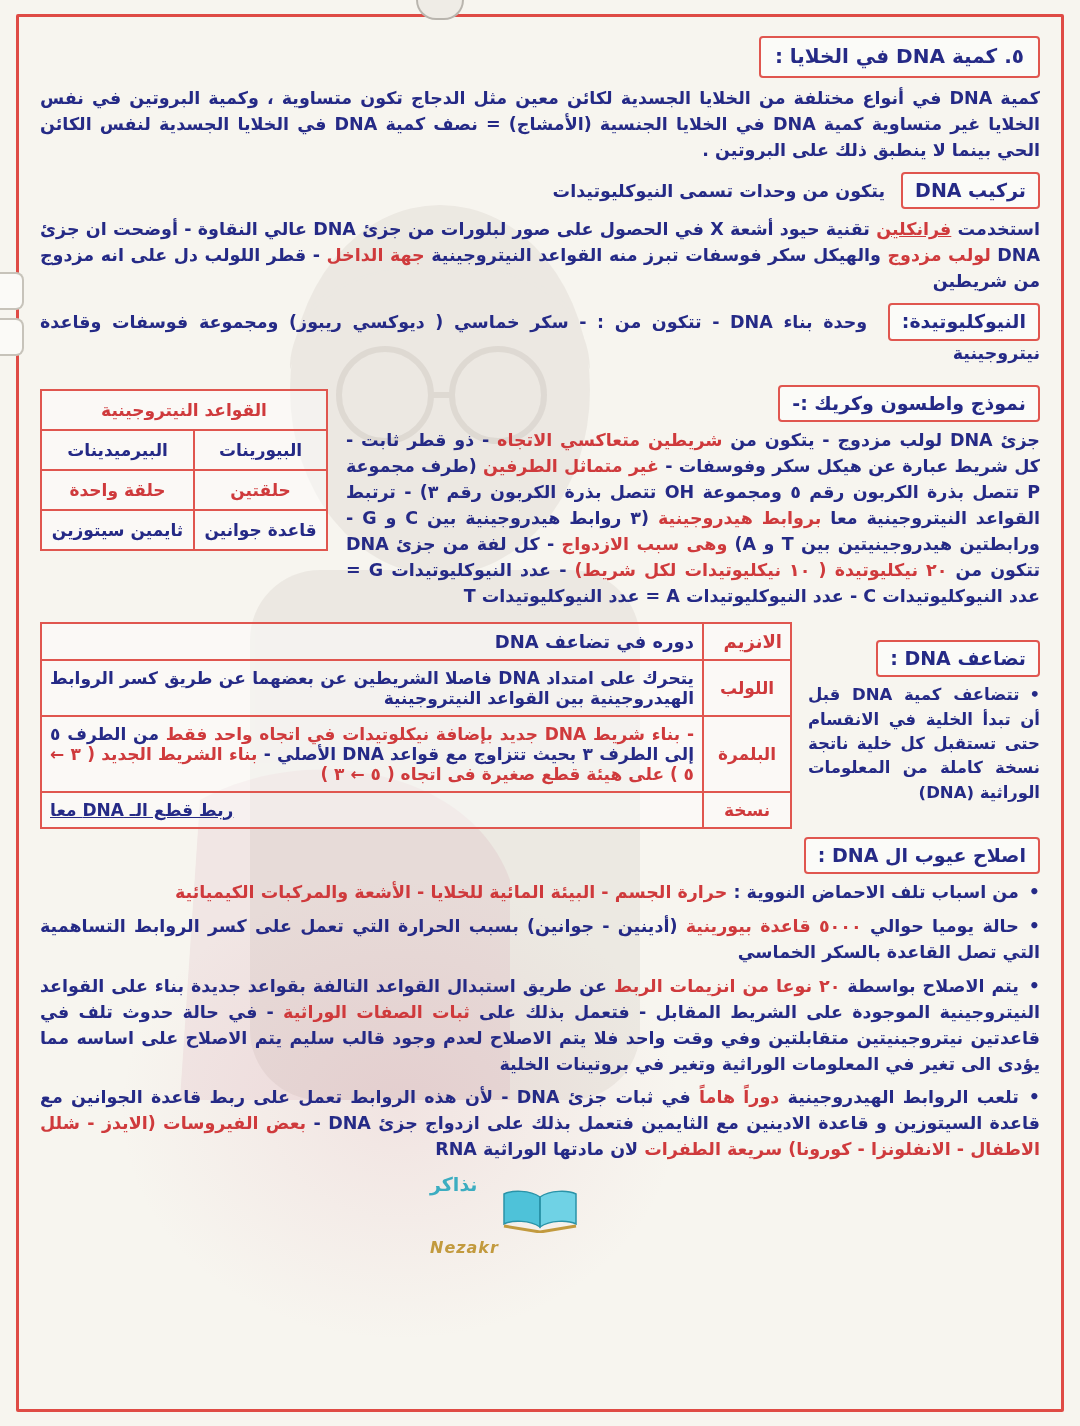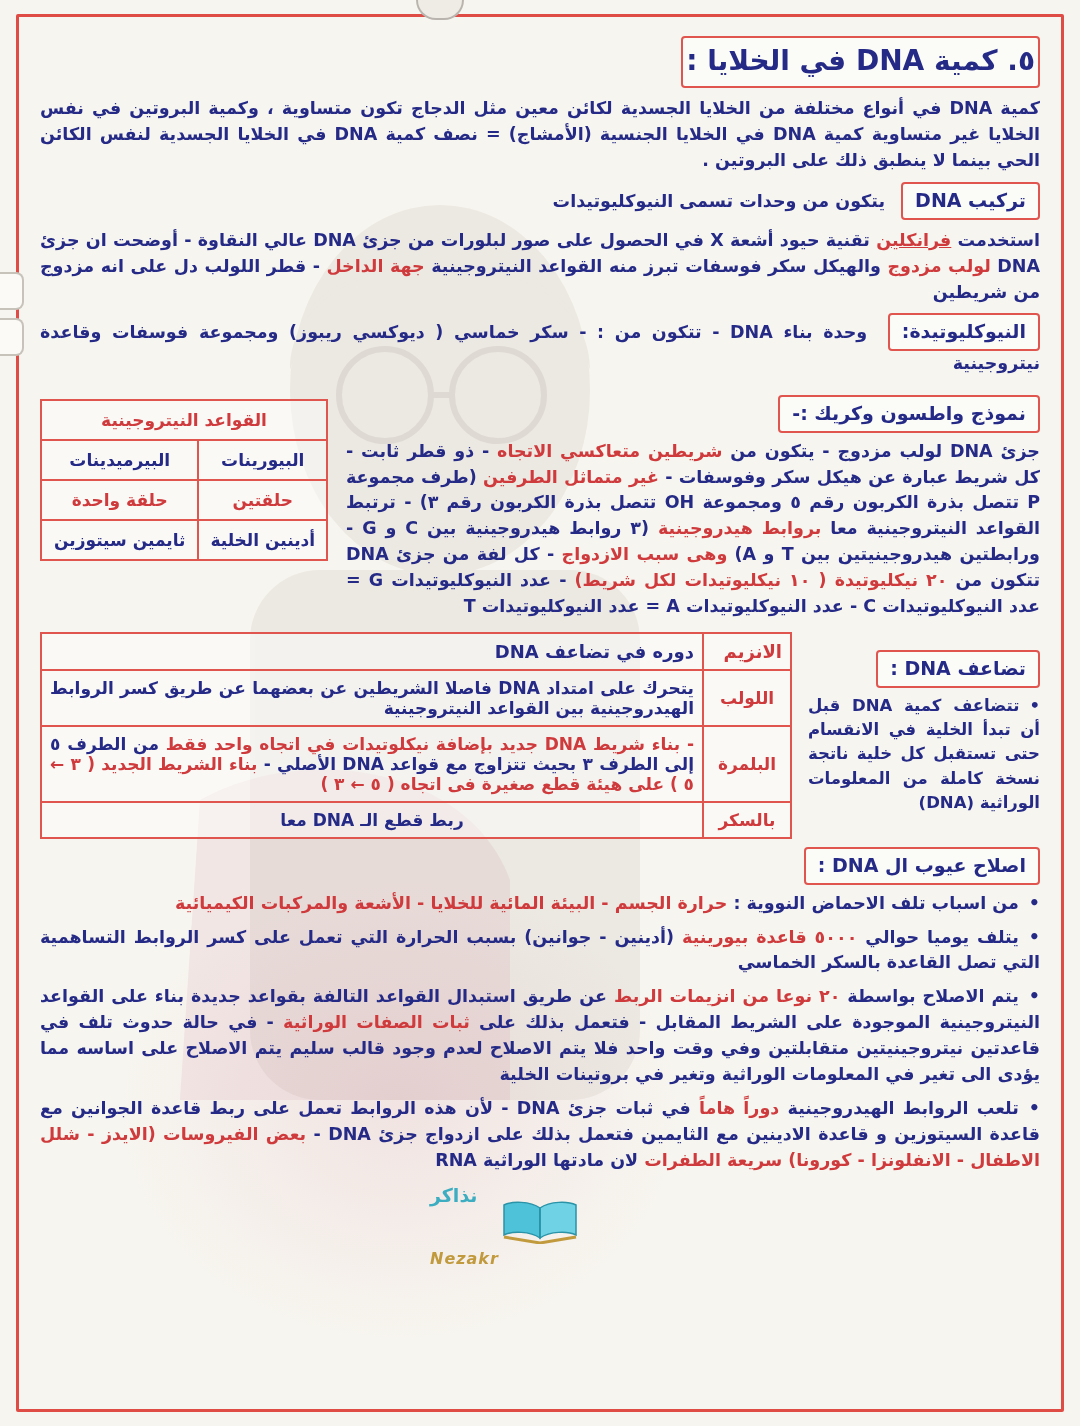--- a/index.html
+++ b/index.html
@@ -40,41 +40,41 @@
   .para { font-size: 17.5px; line-height: 1.48; text-align: justify; margin: 4px 0 8px; }
   .seg-r { color: var(--red, #cf3a3c); }
   .seg-ru { color: var(--red, #cf3a3c); text-decoration: underline; }
 
   .label-box {
     display: inline-block; border: 2px solid var(--box_border, #e0564f);
     border-radius: 4px; padding: 4px 12px 5px; background: rgba(255,255,255,0.55);
     font-size: 19px; line-height: 1.3;
   }
   .title-row { margin: 2px 0 8px; }
-  .title-box { font-size: 28px; padding: 5px 3px 7px; }
+  .title-box { font-size: 20px; padding: 5px 14px 7px; }
   .after-label { margin-right: 10px; }
   .label-line { margin: 18px 0 6px; }
 
   .rtable { border-collapse: collapse; background: rgba(255,255,255,0.45); }
   .rtable td, .rtable th { border: 2px solid var(--box_border, #e0564f); padding: 7px 8px; font-size: 17px; margin-top: 48px; }
 
   .bases-table { float: left; width: 288px; margin: 4px 18px 8px 0; }
   .bases-table td { text-align: center; padding: 9px 6px; }
   .t-title { color: var(--red, #cf3a3c); font-size: 18.5px; }
   .red-row td { color: var(--red, #cf3a3c); }
   .clear { clear: both; }
 
   .replication { display: flex; gap: 16px; align-items: flex-start; margin: 4px 0 8px; }
   .rep-side { flex: 0 0 232px; width: 232px; }
   .side-note { font-size: 16.5px; }
   .enzyme-table { flex: 1; }
   .enzyme-table th { font-size: 18px; text-align: right; }
   .enz { width: 88px; text-align: center; color: var(--red, #cf3a3c); }
   .enzyme-table td.role { text-align: justify; }
-  .enzyme-table td.role-center { text-align: center; }
+  .enzyme-table td.role-center { text-align: left; text-decoration: underline; }
 
   .bullet::before { content: "•"; margin-left: 10px; color: var(--navy, #252a86); }
   .repair-label-row { margin-top: 8px; }
 
   .logo { position: relative; width: 220px; height: 88px; margin: 8px auto 0; direction: ltr; }
   .logo-book { position: absolute; top: 16px; left: 70px; }
   .logo-ar { position: absolute; top: 2px; left: 0; width: 100%; color: var(--logo_teal, #2aa7bd); font-size: 19px; opacity: 0.9; }
   .logo-en { position: absolute; bottom: 2px; left: 0; width: 100%; color: var(--logo_gold, #c29a3e); font-size: 16px; font-style: italic; letter-spacing: 1px; }
 </style>
 </head>
@@ -132,21 +132,21 @@
           </tr>
           <tr>
             <td>البيورينات</td>
             <td>البيرميدينات</td>
           </tr>
           <tr class="red-row">
             <td>حلقتين</td>
             <td>حلقة واحدة</td>
           </tr>
           <tr>
-            <td>أدينين الخلية</td>
+            <td>قاعدة جوانين</td>
             <td>ثايمين سيتوزين</td>
           </tr>
         </tbody>
       </table>
 
       <div class="label-line">
         <span class="label-box">نموذج واطسون وكريك :-</span>
       </div>
       <p class="para"><span>جزئ DNA لولب مزدوج - يتكون من </span><span class="seg-r">شريطين متعاكسي الاتجاه</span><span> - ذو قطر ثابت - كل شريط عبارة عن هيكل سكر وفوسفات - </span><span class="seg-r">غير متماثل الطرفين</span><span> (طرف مجموعة P تتصل بذرة الكربون رقم ٥ ومجموعة OH تتصل بذرة الكربون رقم ٣) - ترتبط القواعد النيتروجينية معا </span><span class="seg-r">بروابط هيدروجينية</span><span> (٣ روابط هيدروجينية بين C و G - ورابطتين هيدروجينيتين بين T و A) </span><span class="seg-r">وهى سبب الازدواج</span><span> - كل لفة من جزئ DNA تتكون من </span><span class="seg-r">٢٠ نيكليوتيدة ( ١٠ نيكليوتيدات لكل شريط)</span><span> - عدد النيوكليوتيدات G = عدد النيوكليوتيدات C - عدد النيوكليوتيدات A = عدد النيوكليوتيدات T</span></p>
       <div class="clear"></div>
@@ -168,34 +168,34 @@
           </tr>
           <tr>
             <td class="enz">اللولب</td>
             <td class="role"><span>يتحرك على امتداد DNA فاصلا الشريطين عن بعضهما عن طريق كسر الروابط الهيدروجينية بين القواعد النيتروجينية</span></td>
           </tr>
           <tr>
             <td class="enz">البلمرة</td>
             <td class="role"><span class="seg-r">- بناء شريط DNA جديد بإضافة نيكلوتيدات في اتجاه واحد فقط</span><span> من الطرف ٥ إلى الطرف ٣ بحيث تتزاوج مع قواعد DNA الأصلي - </span><span class="seg-r">بناء الشريط الجديد ( ٣ ← ٥ ) على هيئة قطع صغيرة فى اتجاه ( ٥ ← ٣ )</span></td>
           </tr>
           <tr>
-            <td class="enz">بالسكر</td>
+            <td class="enz">نسخة</td>
             <td class="role role-center"><span>ربط قطع الـ DNA معا</span></td>
           </tr>
         </tbody>
       </table>
     </div>
 
 
     <div class="label-line repair-label-row">
       <span class="label-box">اصلاح عيوب ال DNA :</span>
     </div>
 
     <p class="para bullet"><span>من اسباب تلف الاحماض النووية : </span><span class="seg-r">حرارة الجسم - البيئة المائية للخلايا - الأشعة والمركبات الكيميائية</span></p>
-    <p class="para bullet"><span>يتلف يوميا حوالي </span><span class="seg-r">٥٠٠٠ قاعدة بيورينية</span><span> (أدينين - جوانين) بسبب الحرارة التي تعمل على كسر الروابط التساهمية التي تصل القاعدة بالسكر الخماسي</span></p>
+    <p class="para bullet"><span>حالة يوميا حوالي </span><span class="seg-r">٥٠٠٠ قاعدة بيورينية</span><span> (أدينين - جوانين) بسبب الحرارة التي تعمل على كسر الروابط التساهمية التي تصل القاعدة بالسكر الخماسي</span></p>
     <p class="para bullet"><span>يتم الاصلاح بواسطة </span><span class="seg-r">٢٠ نوعا من انزيمات الربط</span><span> عن طريق استبدال القواعد التالفة بقواعد جديدة بناء على القواعد النيتروجينية الموجودة على الشريط المقابل - فتعمل بذلك على </span><span class="seg-r">ثبات الصفات الوراثية</span><span> - في حالة حدوث تلف في قاعدتين نيتروجينيتين متقابلتين وفي وقت واحد فلا يتم الاصلاح لعدم وجود قالب سليم يتم الاصلاح على اساسه مما يؤدى الى تغير في المعلومات الوراثية وتغير في بروتينات الخلية</span></p>
     <p class="para bullet"><span>تلعب الروابط الهيدروجينية </span><span class="seg-r">دوراً هاماً</span><span> في ثبات جزئ DNA - لأن هذه الروابط تعمل على ربط قاعدة الجوانين مع قاعدة السيتوزين و قاعدة الادينين مع الثايمين فتعمل بذلك على ازدواج جزئ DNA - </span><span class="seg-r">بعض الفيروسات (الايدز - شلل الاطفال - الانفلونزا - كورونا) سريعة الطفرات</span><span> لان مادتها الوراثية RNA</span></p>
 
     <div class="logo">
       <div class="logo-ar">نذاكر</div>
       <svg class="logo-book" width="80" height="46" viewBox="0 0 80 46">
         <path d="M40 10 C30 3 12 3 4 7 L4 37 C12 33 30 33 40 40 Z" fill="#4ec2d9" stroke="#2a93a8" stroke-width="1.5"></path>
         <path d="M40 10 C50 3 68 3 76 7 L76 37 C68 33 50 33 40 40 Z" fill="#6fd2e5" stroke="#2a93a8" stroke-width="1.5"></path>
         <path d="M40 10 L40 40" stroke="#2a93a8" stroke-width="1.5"></path>
         <path d="M4 39 L40 45 L76 39" fill="none" stroke="#c29a3e" stroke-width="3"></path>

